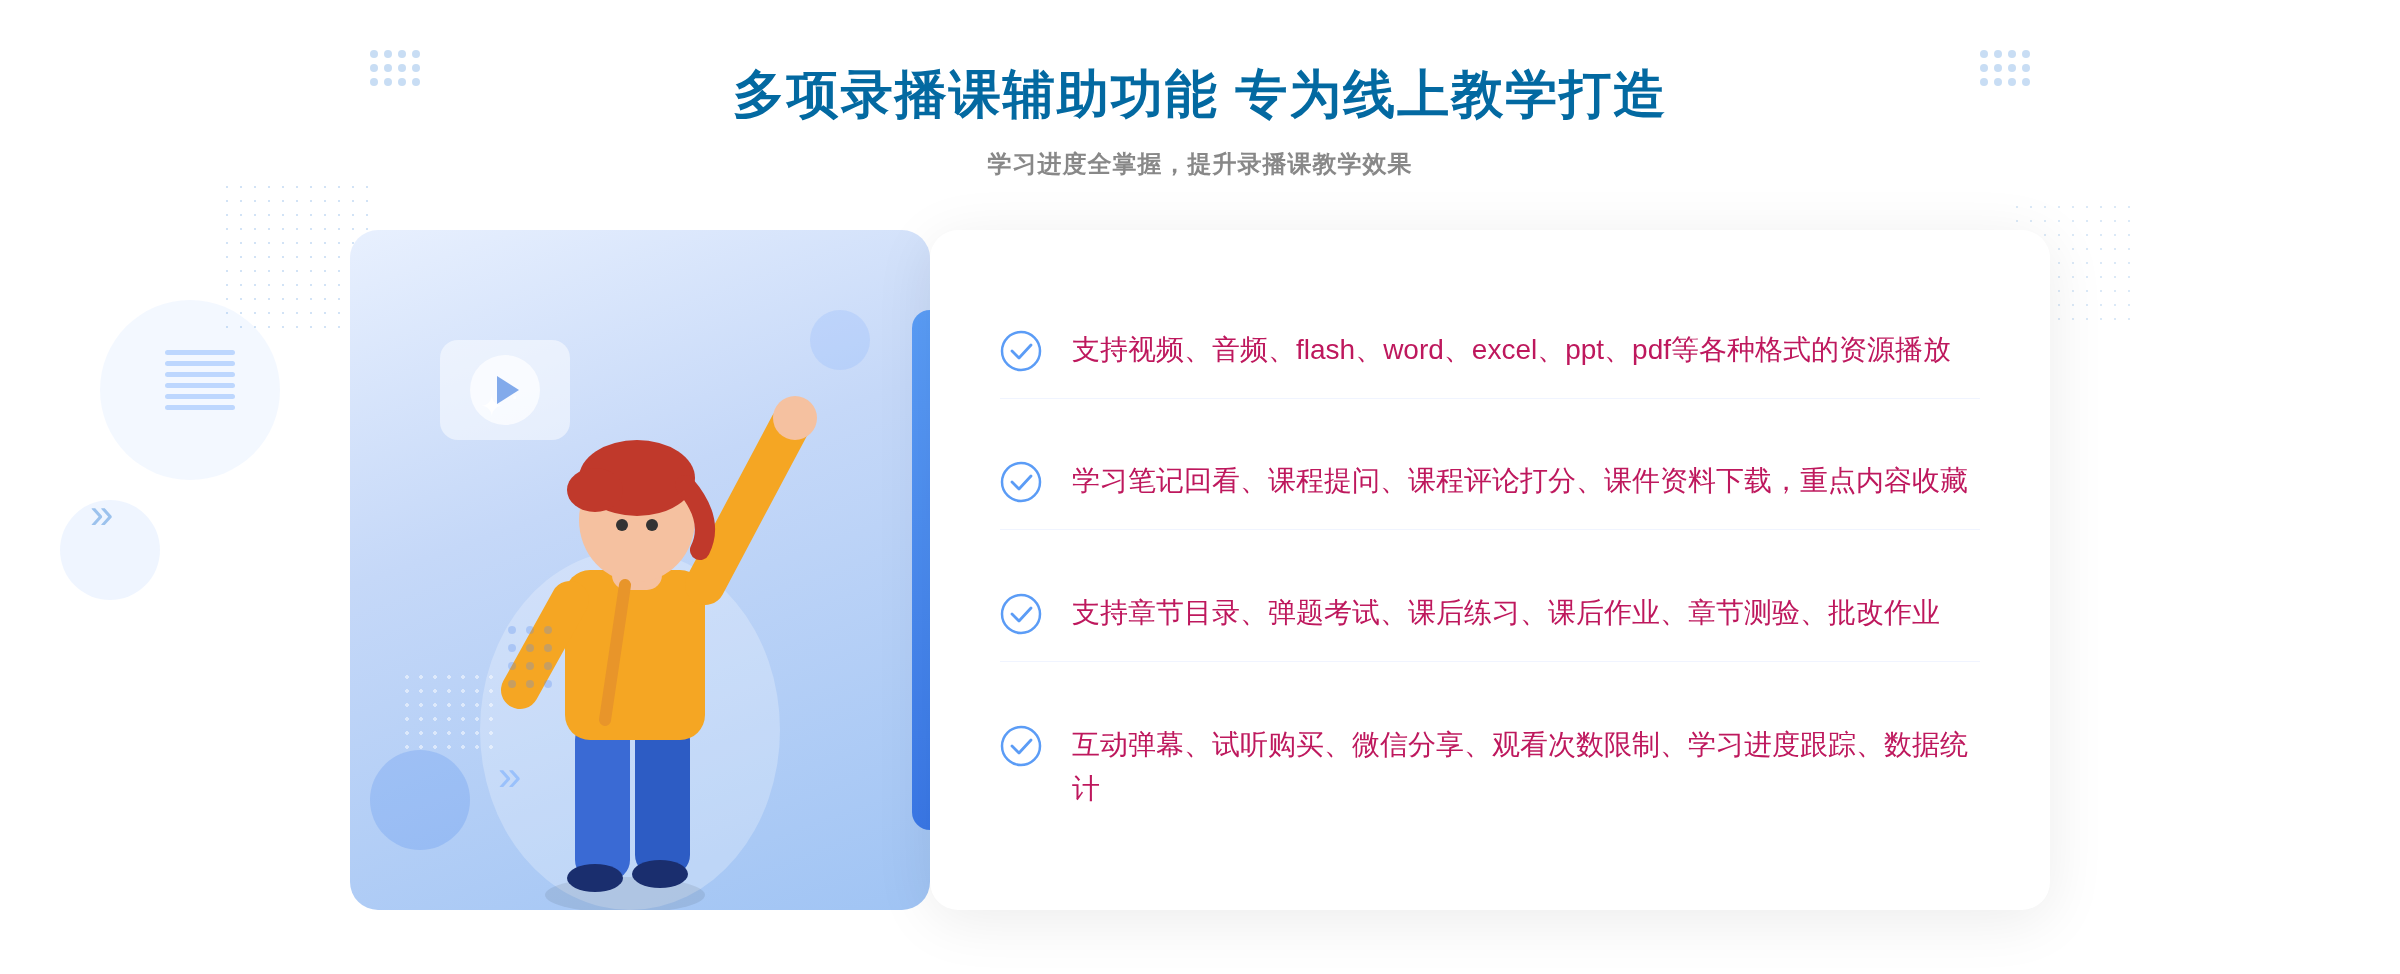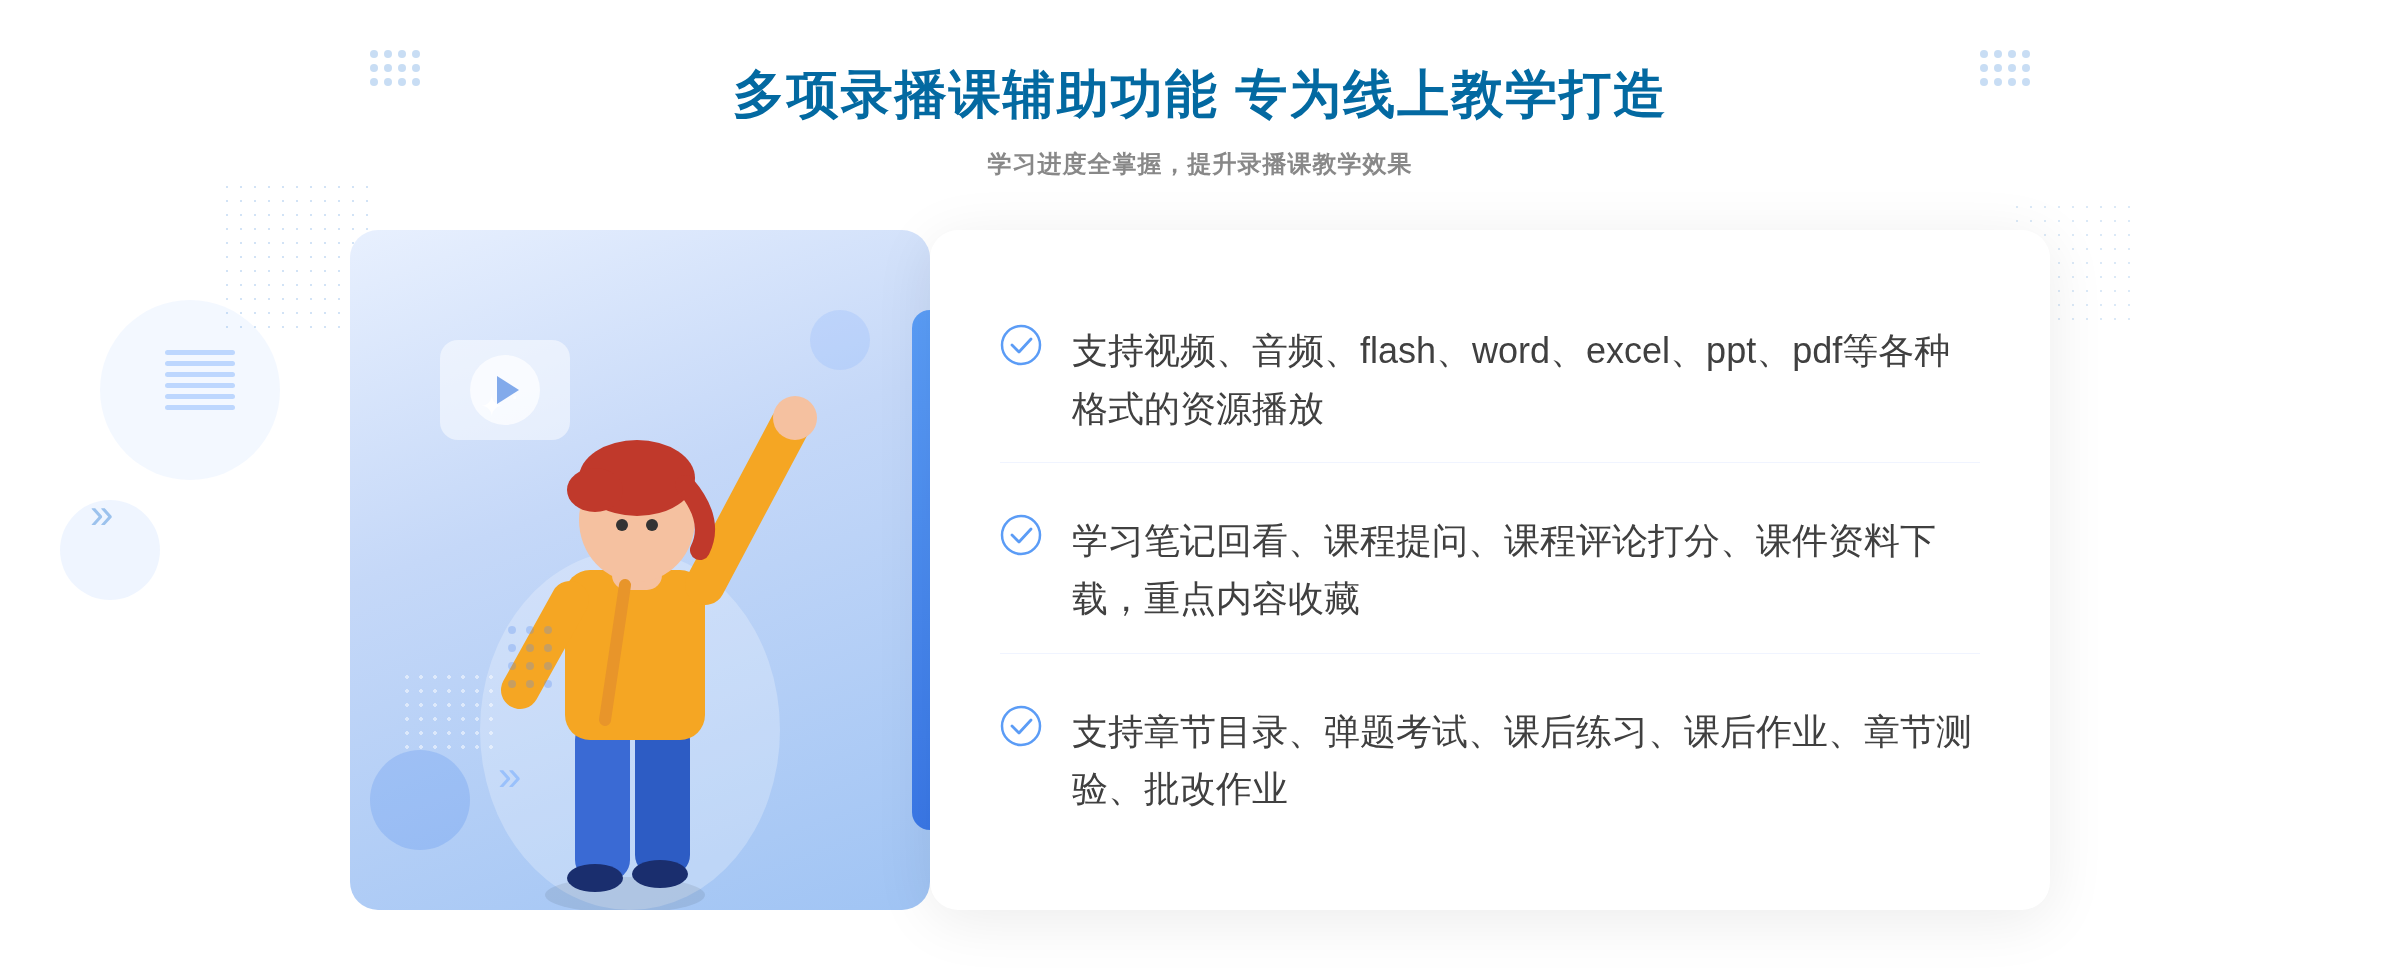--- a/index.html
+++ b/index.html
@@ -299,22 +299,22 @@
       margin-right: 30px;
       margin-top: 2px;
     }
 
     .check-icon svg {
       width: 42px;
       height: 42px;
     }
 
     .feature-text {
-      font-size: 36px;
-      color: #404040;
+      font-size: 28px;
+      color: #be185d;
       line-height: 1.6;
       font-weight: 400;
     }
 
     
     .bg-circle-1 {
       position: absolute;
       left: 100px;
       top: 300px;
       width: 180px;
@@ -510,16 +510,25 @@
       <div class="feature-item">
         <div class="check-icon">
           <svg viewBox="0 0 42 42" fill="none" xmlns="http://www.w3.org/2000/svg">
             <circle cx="21" cy="21" r="19" stroke="#5b9cf6" stroke-width="2.5" fill="none"></circle>
             <path d="M12 21 L19 28 L31 15" stroke="#5b9cf6" stroke-width="2.8" stroke-linecap="round" stroke-linejoin="round" fill="none"></path>
           </svg>
         </div>
         <span class="feature-text">支持章节目录、弹题考试、课后练习、课后作业、章节测验、批改作业</span>
       </div>
 
+      <div class="feature-item">
+        <div class="check-icon">
+          <svg viewBox="0 0 42 42" fill="none" xmlns="http://www.w3.org/2000/svg">
+            <circle cx="21" cy="21" r="19" stroke="#5b9cf6" stroke-width="2.5" fill="none"></circle>
+            <path d="M12 21 L19 28 L31 15" stroke="#5b9cf6" stroke-width="2.8" stroke-linecap="round" stroke-linejoin="round" fill="none"></path>
+          </svg>
+        </div>
+        <span class="feature-text">互动弹幕、试听购买、微信分享、观看次数限制、学习进度跟踪、数据统计</span>
+      </div>
 
     </div>
   </div>
 </div>
 
 </body></html>

